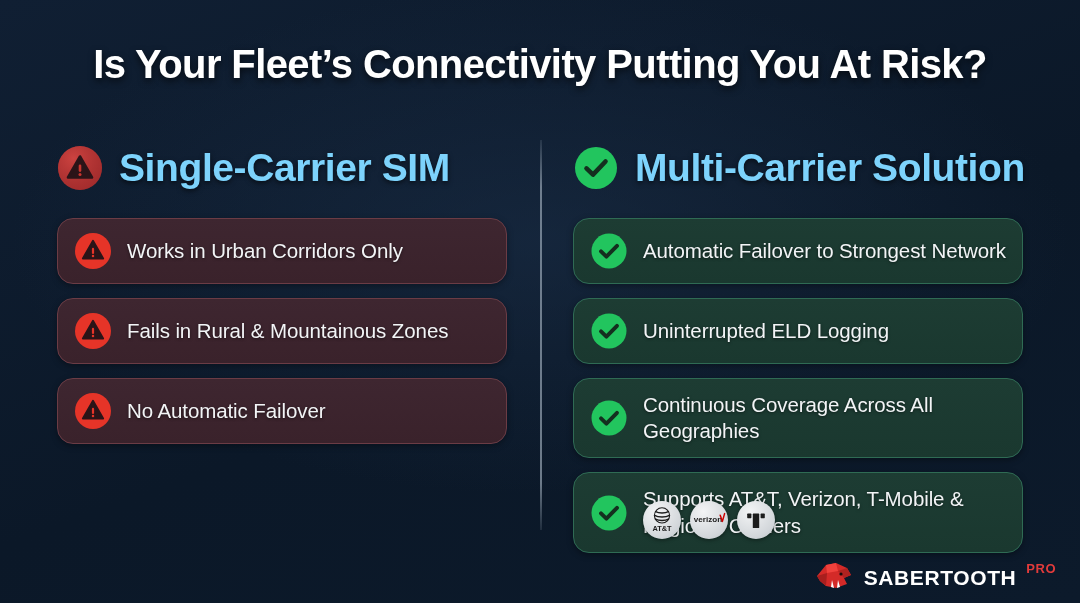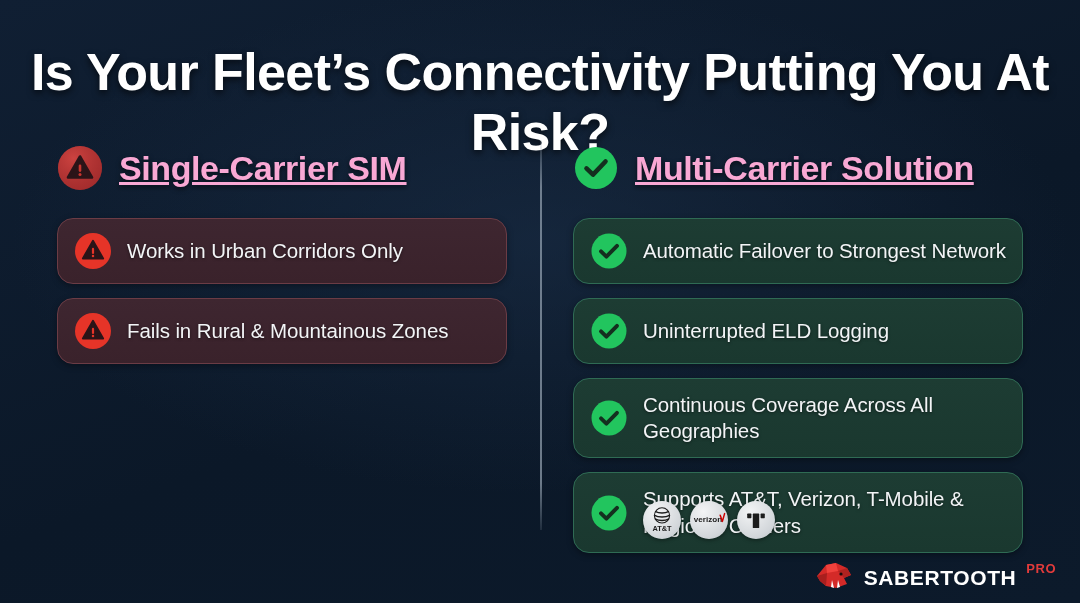--- a/index.html
+++ b/index.html
@@ -15,40 +15,39 @@
       radial-gradient(ellipse 70% 60% at 50% 40%, rgba(28,48,74,0.55) 0%, rgba(13,27,44,0) 70%),
       linear-gradient(160deg,#101f33 0%,#0b1828 55%,#0c1a2b 100%);
     pointer-events:none;
   }
   #root{ position:absolute; inset:0; }
 
   
   .title{
     position:absolute; left:0; right:0; top:42px;
     text-align:center;
-    font-size:52px; font-weight:bold; color:#ffffff;
+    font-size:40px; font-weight:bold; color:#ffffff;
     letter-spacing:-0.6px;
     text-shadow:0 3px 7px rgba(0,0,0,0.65);
   }
 
   
   .col{ position:absolute; top:140px; }
   .col-left{ left:57px; width:450px; }
   .col-right{ left:573px; width:450px; }
 
   .col-head{
     display:flex; align-items:center; gap:16px;
     height:56px; margin-bottom:22px;
   }
   .col-head-title{
-    font-size:34px; font-weight:bold; color:#f9a8d4;
+    font-size:39px; font-weight:bold; color:#7dd3fc;
     letter-spacing:-0.4px;
     text-shadow:0 2px 5px rgba(0,0,0,0.6);
     white-space:nowrap;
-    text-decoration:underline;
   }
 
   
   .icn{ flex:0 0 auto; display:block; }
   .icn-head{ width:46px; height:46px; }
   .icn-row{ width:38px; height:38px; }
 
   
   .card{
     display:flex; align-items:center; gap:15px;
@@ -149,20 +148,29 @@
     <div class="card card-bad">
       <svg class="icn icn-row" viewBox="0 0 38 38">
         <circle cx="19" cy="19" r="18" fill="#e63428"></circle>
         <path d="M19 9 L29 26.5 L9 26.5 Z" fill="#2b1418" stroke="#2b1418" stroke-width="2.2" stroke-linejoin="round"></path>
         <rect x="17.9" y="15.8" width="2.2" height="6.2" rx="1.1" fill="#e63428"></rect>
         <circle cx="19" cy="24" r="1.25" fill="#e63428"></circle>
       </svg>
       <div class="card-text">Fails in Rural &amp; Mountainous Zones</div>
     </div>
 
+    <div class="card card-bad">
+      <svg class="icn icn-row" viewBox="0 0 38 38">
+        <circle cx="19" cy="19" r="18" fill="#e63428"></circle>
+        <path d="M19 9 L29 26.5 L9 26.5 Z" fill="#2b1418" stroke="#2b1418" stroke-width="2.2" stroke-linejoin="round"></path>
+        <rect x="17.9" y="15.8" width="2.2" height="6.2" rx="1.1" fill="#e63428"></rect>
+        <circle cx="19" cy="24" r="1.25" fill="#e63428"></circle>
+      </svg>
+      <div class="card-text">No Automatic Failover</div>
+    </div>
 
   </div>
 
   <div class="divider"></div>
 
   <div class="col col-right">
     <div class="col-head">
       <svg class="icn icn-head" viewBox="0 0 46 46">
         <circle cx="23" cy="23" r="21" fill="#22c55e"></circle>
         <path d="M13.5 23.4 L20 29.6 L32.5 16.5" fill="none" stroke="#14301f" stroke-width="4.6" stroke-linecap="round" stroke-linejoin="round"></path>

